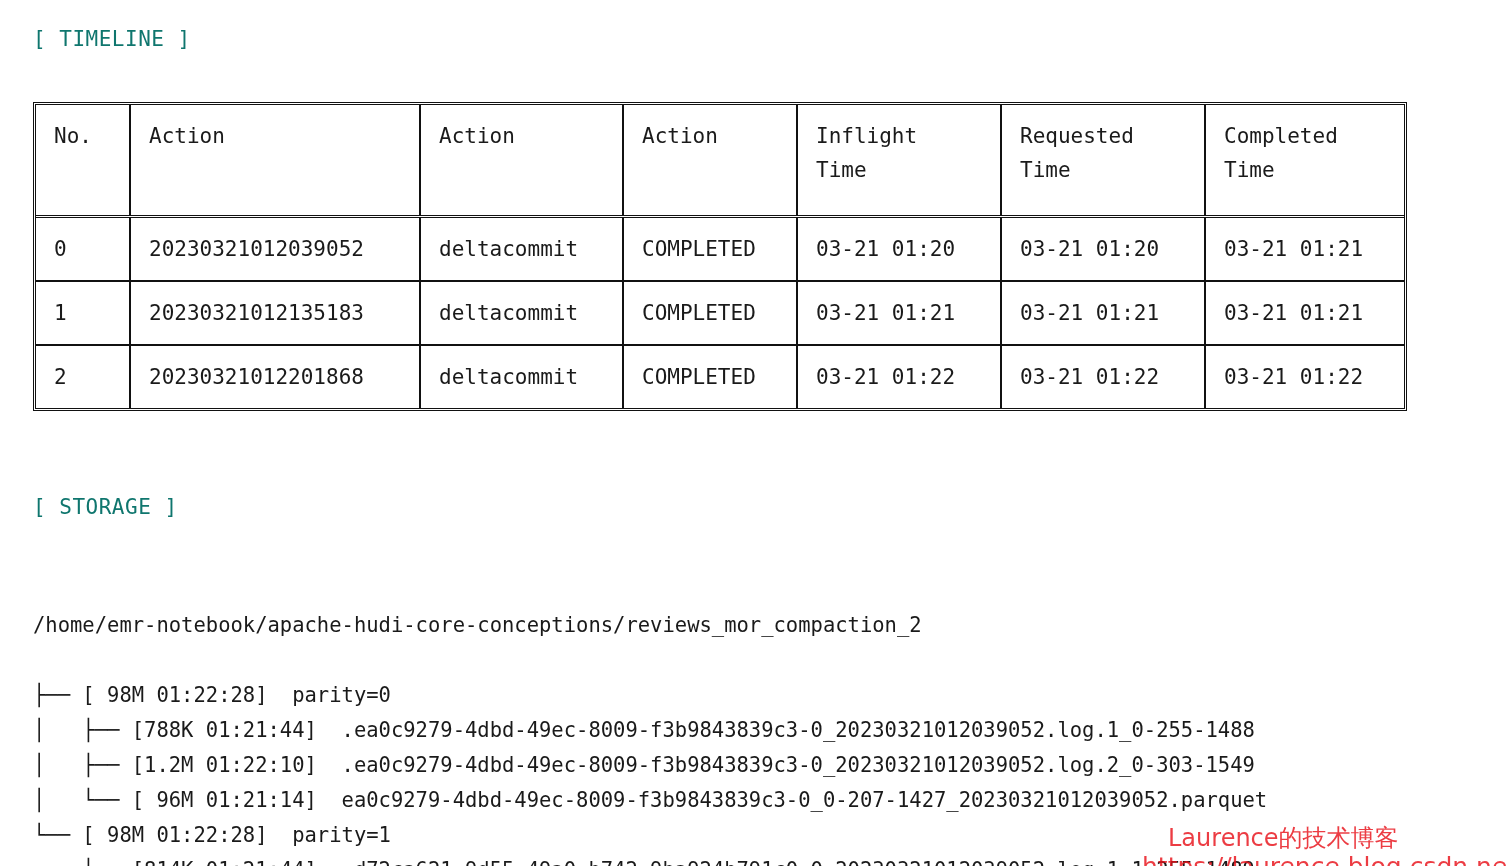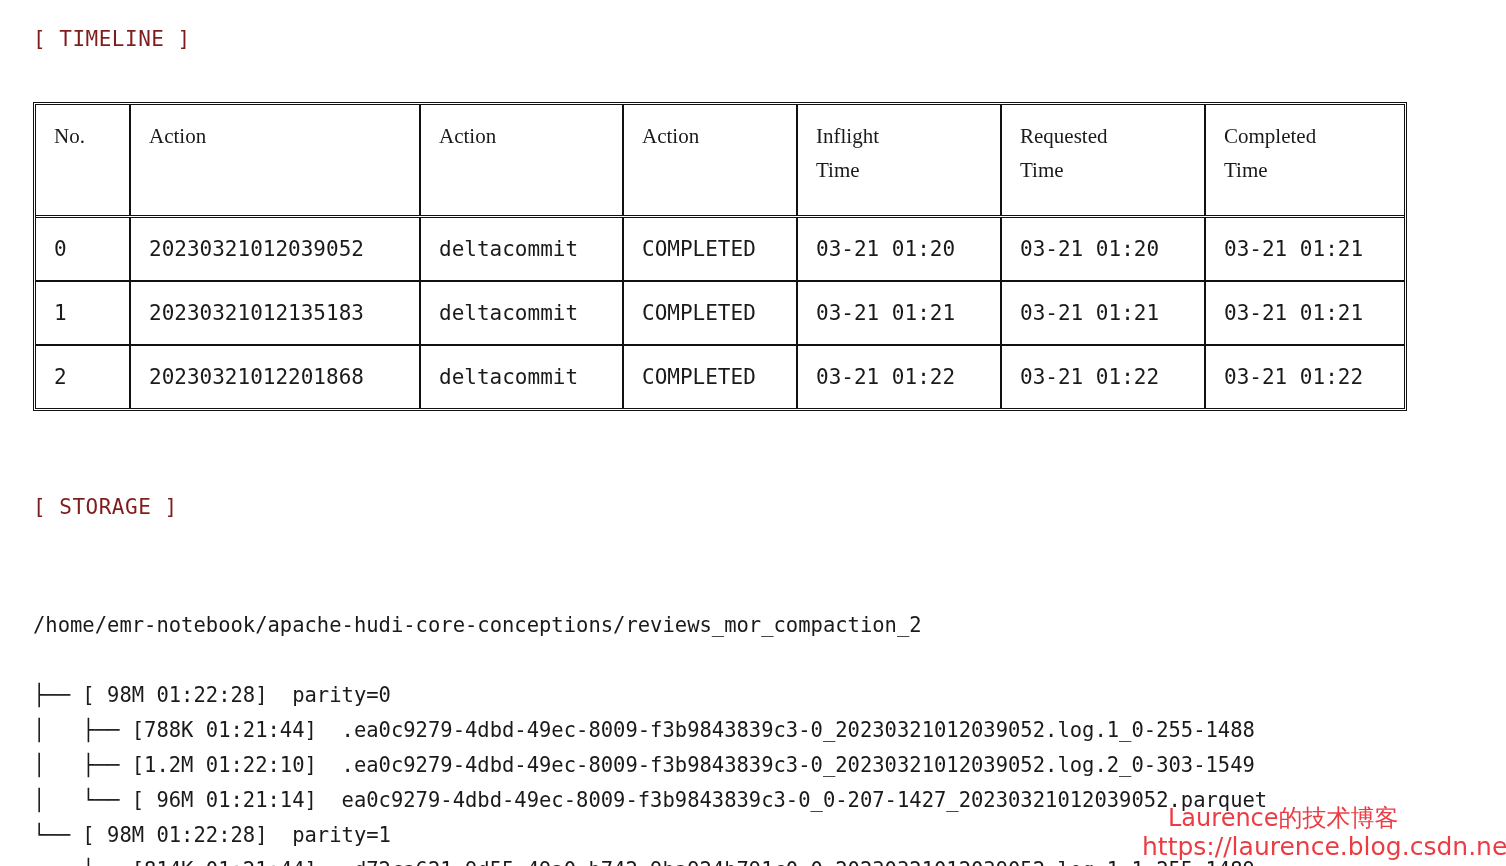--- a/index.html
+++ b/index.html
@@ -15,21 +15,21 @@
     font-family: "DejaVu Sans Mono", "Liberation Mono", monospace;
     color: #1a1a1a;
   }
 
   
   .section-label {
     position: absolute;
     left: 33px;
     font-size: 21px;
     letter-spacing: 0.5px;
-    color: #7f1d1d;
+    color: #0f766e;
     white-space: pre;
   }
   #timeline-label { top: 27px; }
   #storage-label  { top: 495px; }
 
   
   .timeline-wrap {
     position: absolute;
     left: 33px;
     top: 102px;
@@ -50,21 +50,21 @@
     text-align: left;
     vertical-align: top;
     padding: 14px 0 14px 18px;
     font-weight: normal;
     white-space: pre-line;
     line-height: 1.62;
     color: #1a1a1a;
   }
   table.timeline th:last-child,
   table.timeline td:last-child { border-right: none; }
-  table.timeline thead th { padding-bottom: 28px; font-family: Liberation Serif, serif; }
+  table.timeline thead th { padding-bottom: 28px; }
   table.timeline thead tr { border-bottom: 3px double #111111; }
   table.timeline tbody tr { border-top: 2px solid #111111; }
   table.timeline tbody tr:first-child { border-top: none; }
 
   .col-no    { width: 94px;  }
   .col-inst  { width: 290px; }
   .col-act   { width: 203px; }
   .col-state { width: 174px; }
   .col-req   { width: 204px; }
   .col-inf   { width: 204px; }
@@ -83,20 +83,21 @@
   }
   .tree .line { white-space: pre; display: block; }
 
   
   .watermark {
     position: absolute;
     color: #e8121a;
     opacity: 0.82;
     white-space: pre;
     font-family: "DejaVu Sans", "Liberation Sans", sans-serif;
+    margin-top: 20px;
   }
   #wm-cn  { left: 1168px; top: 802px; font-size: 24px; }
   #wm-url { left: 1142px; top: 832px; font-size: 25px; }
 </style>
 </head>
 <body>
 
 <div class="section-label" id="timeline-label">[ TIMELINE ]</div>
 
 <div class="timeline-wrap">

